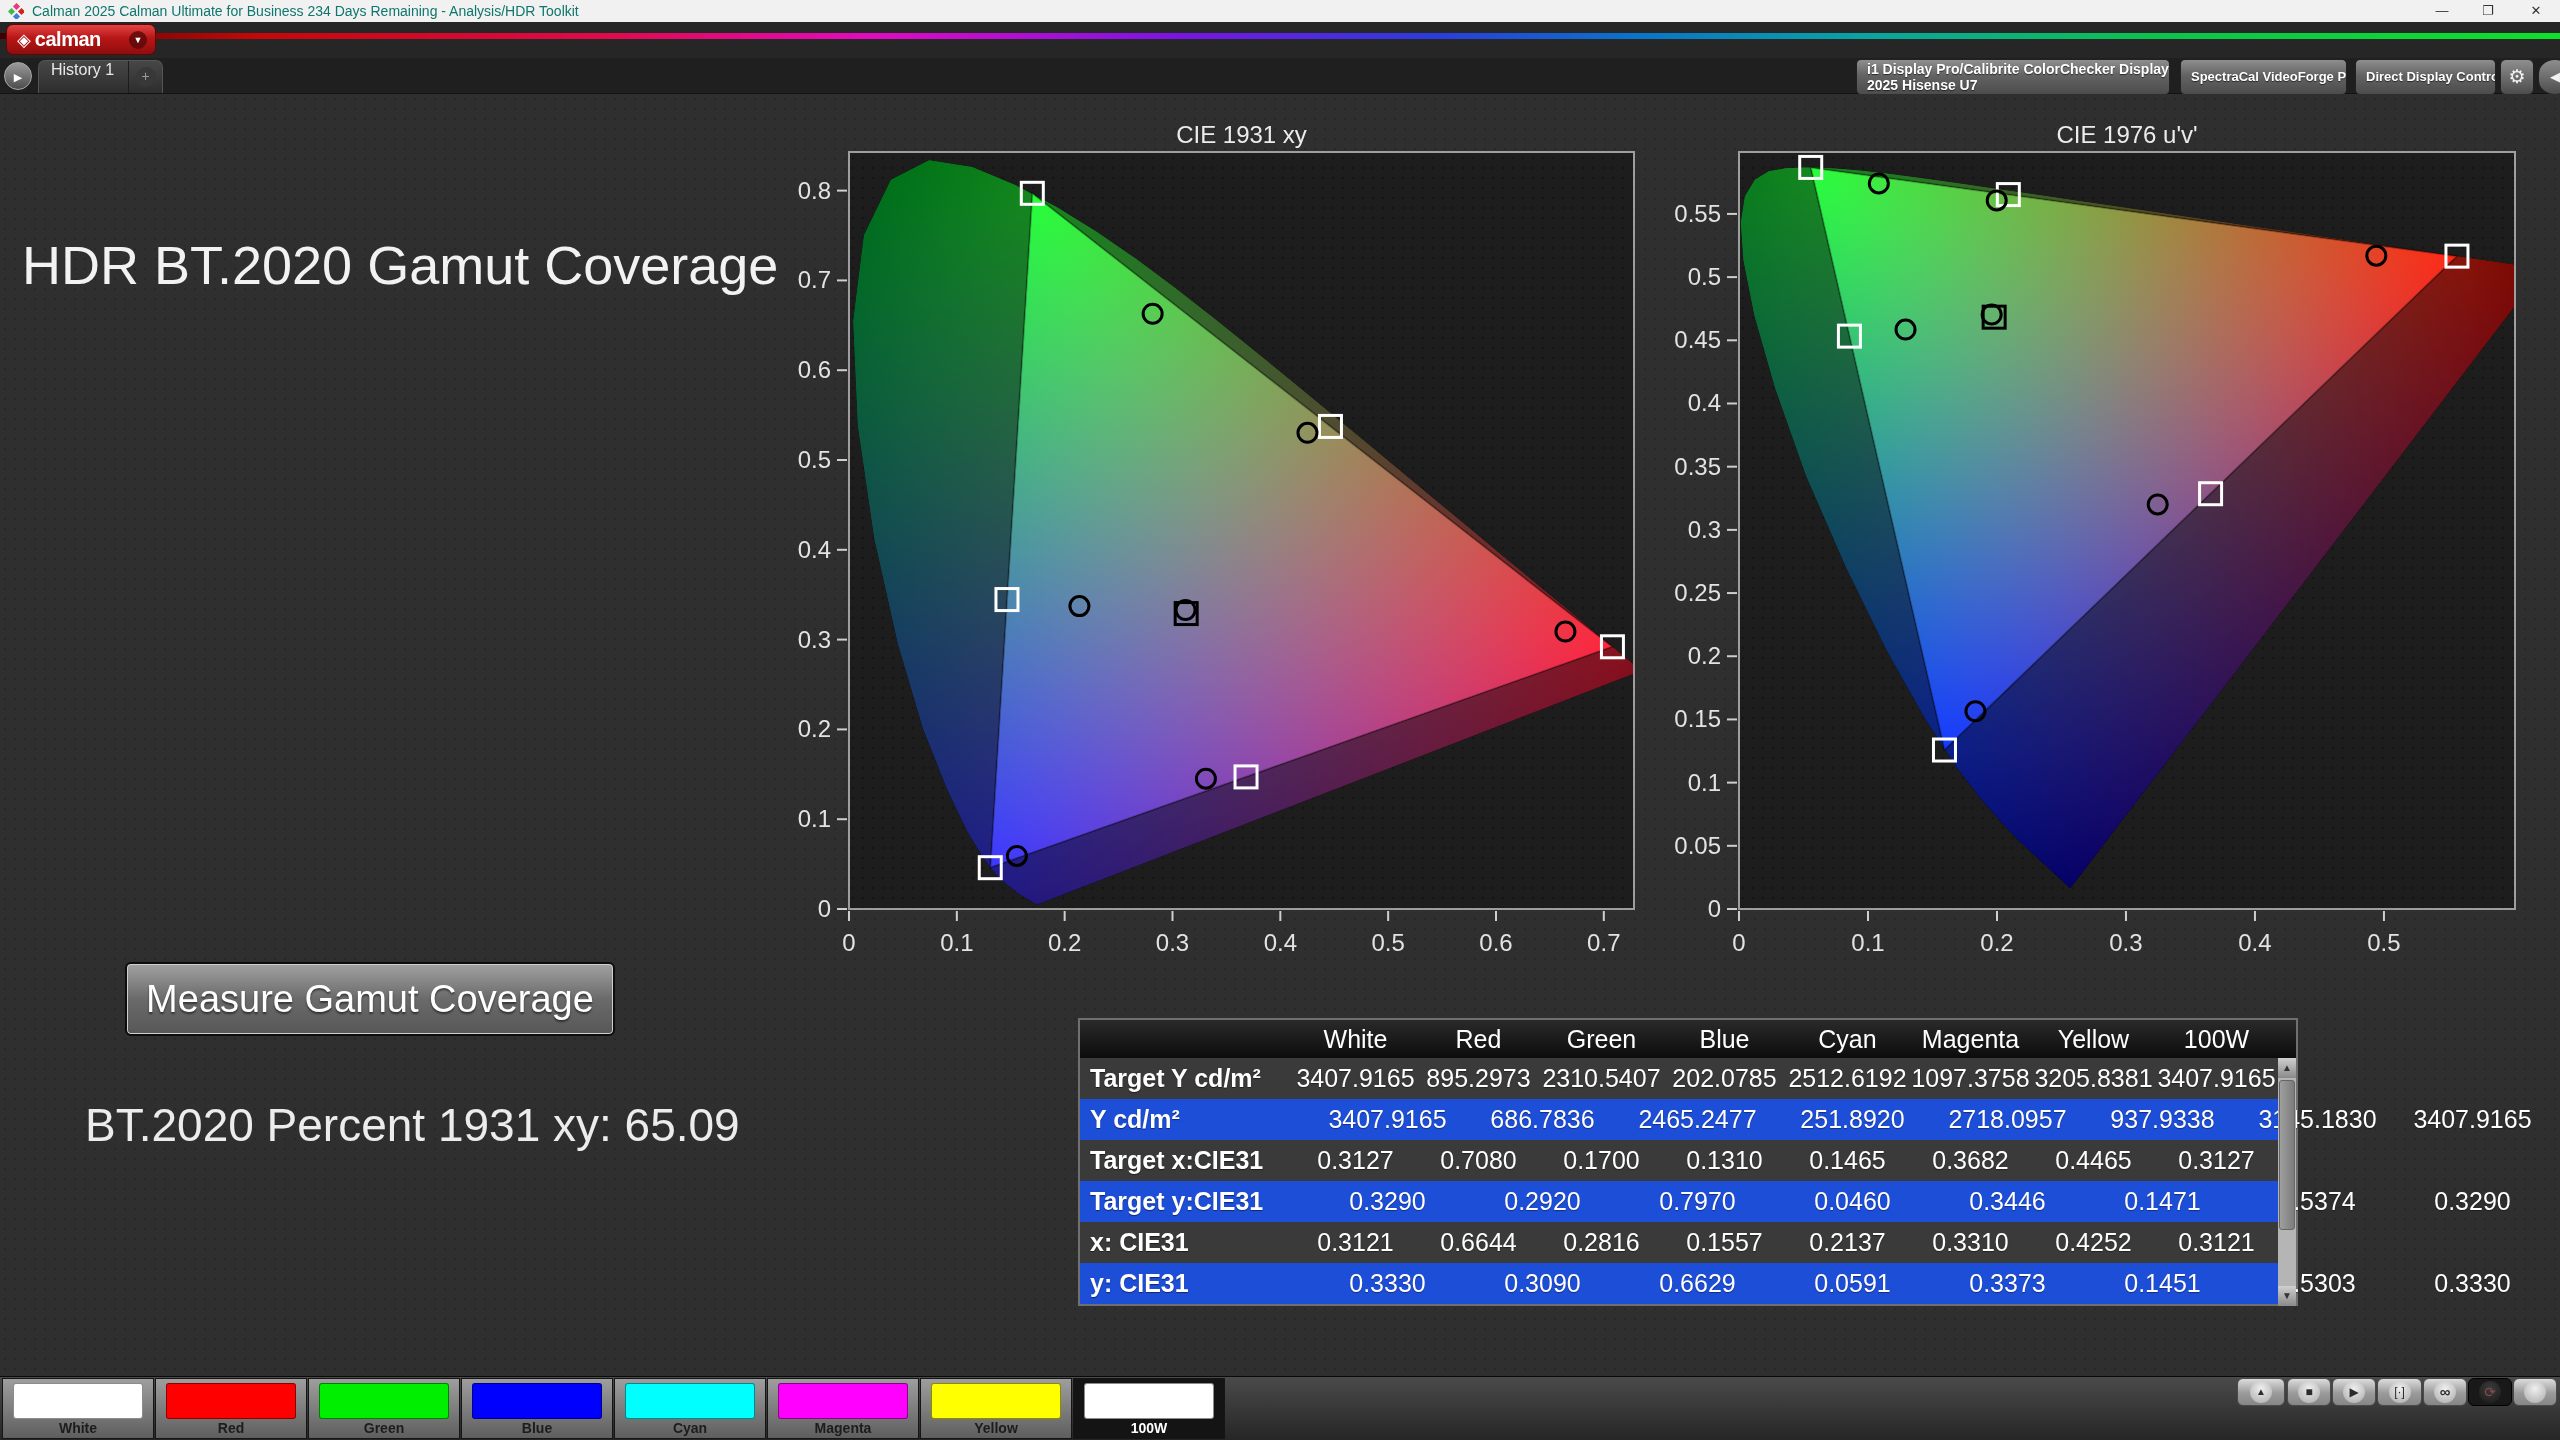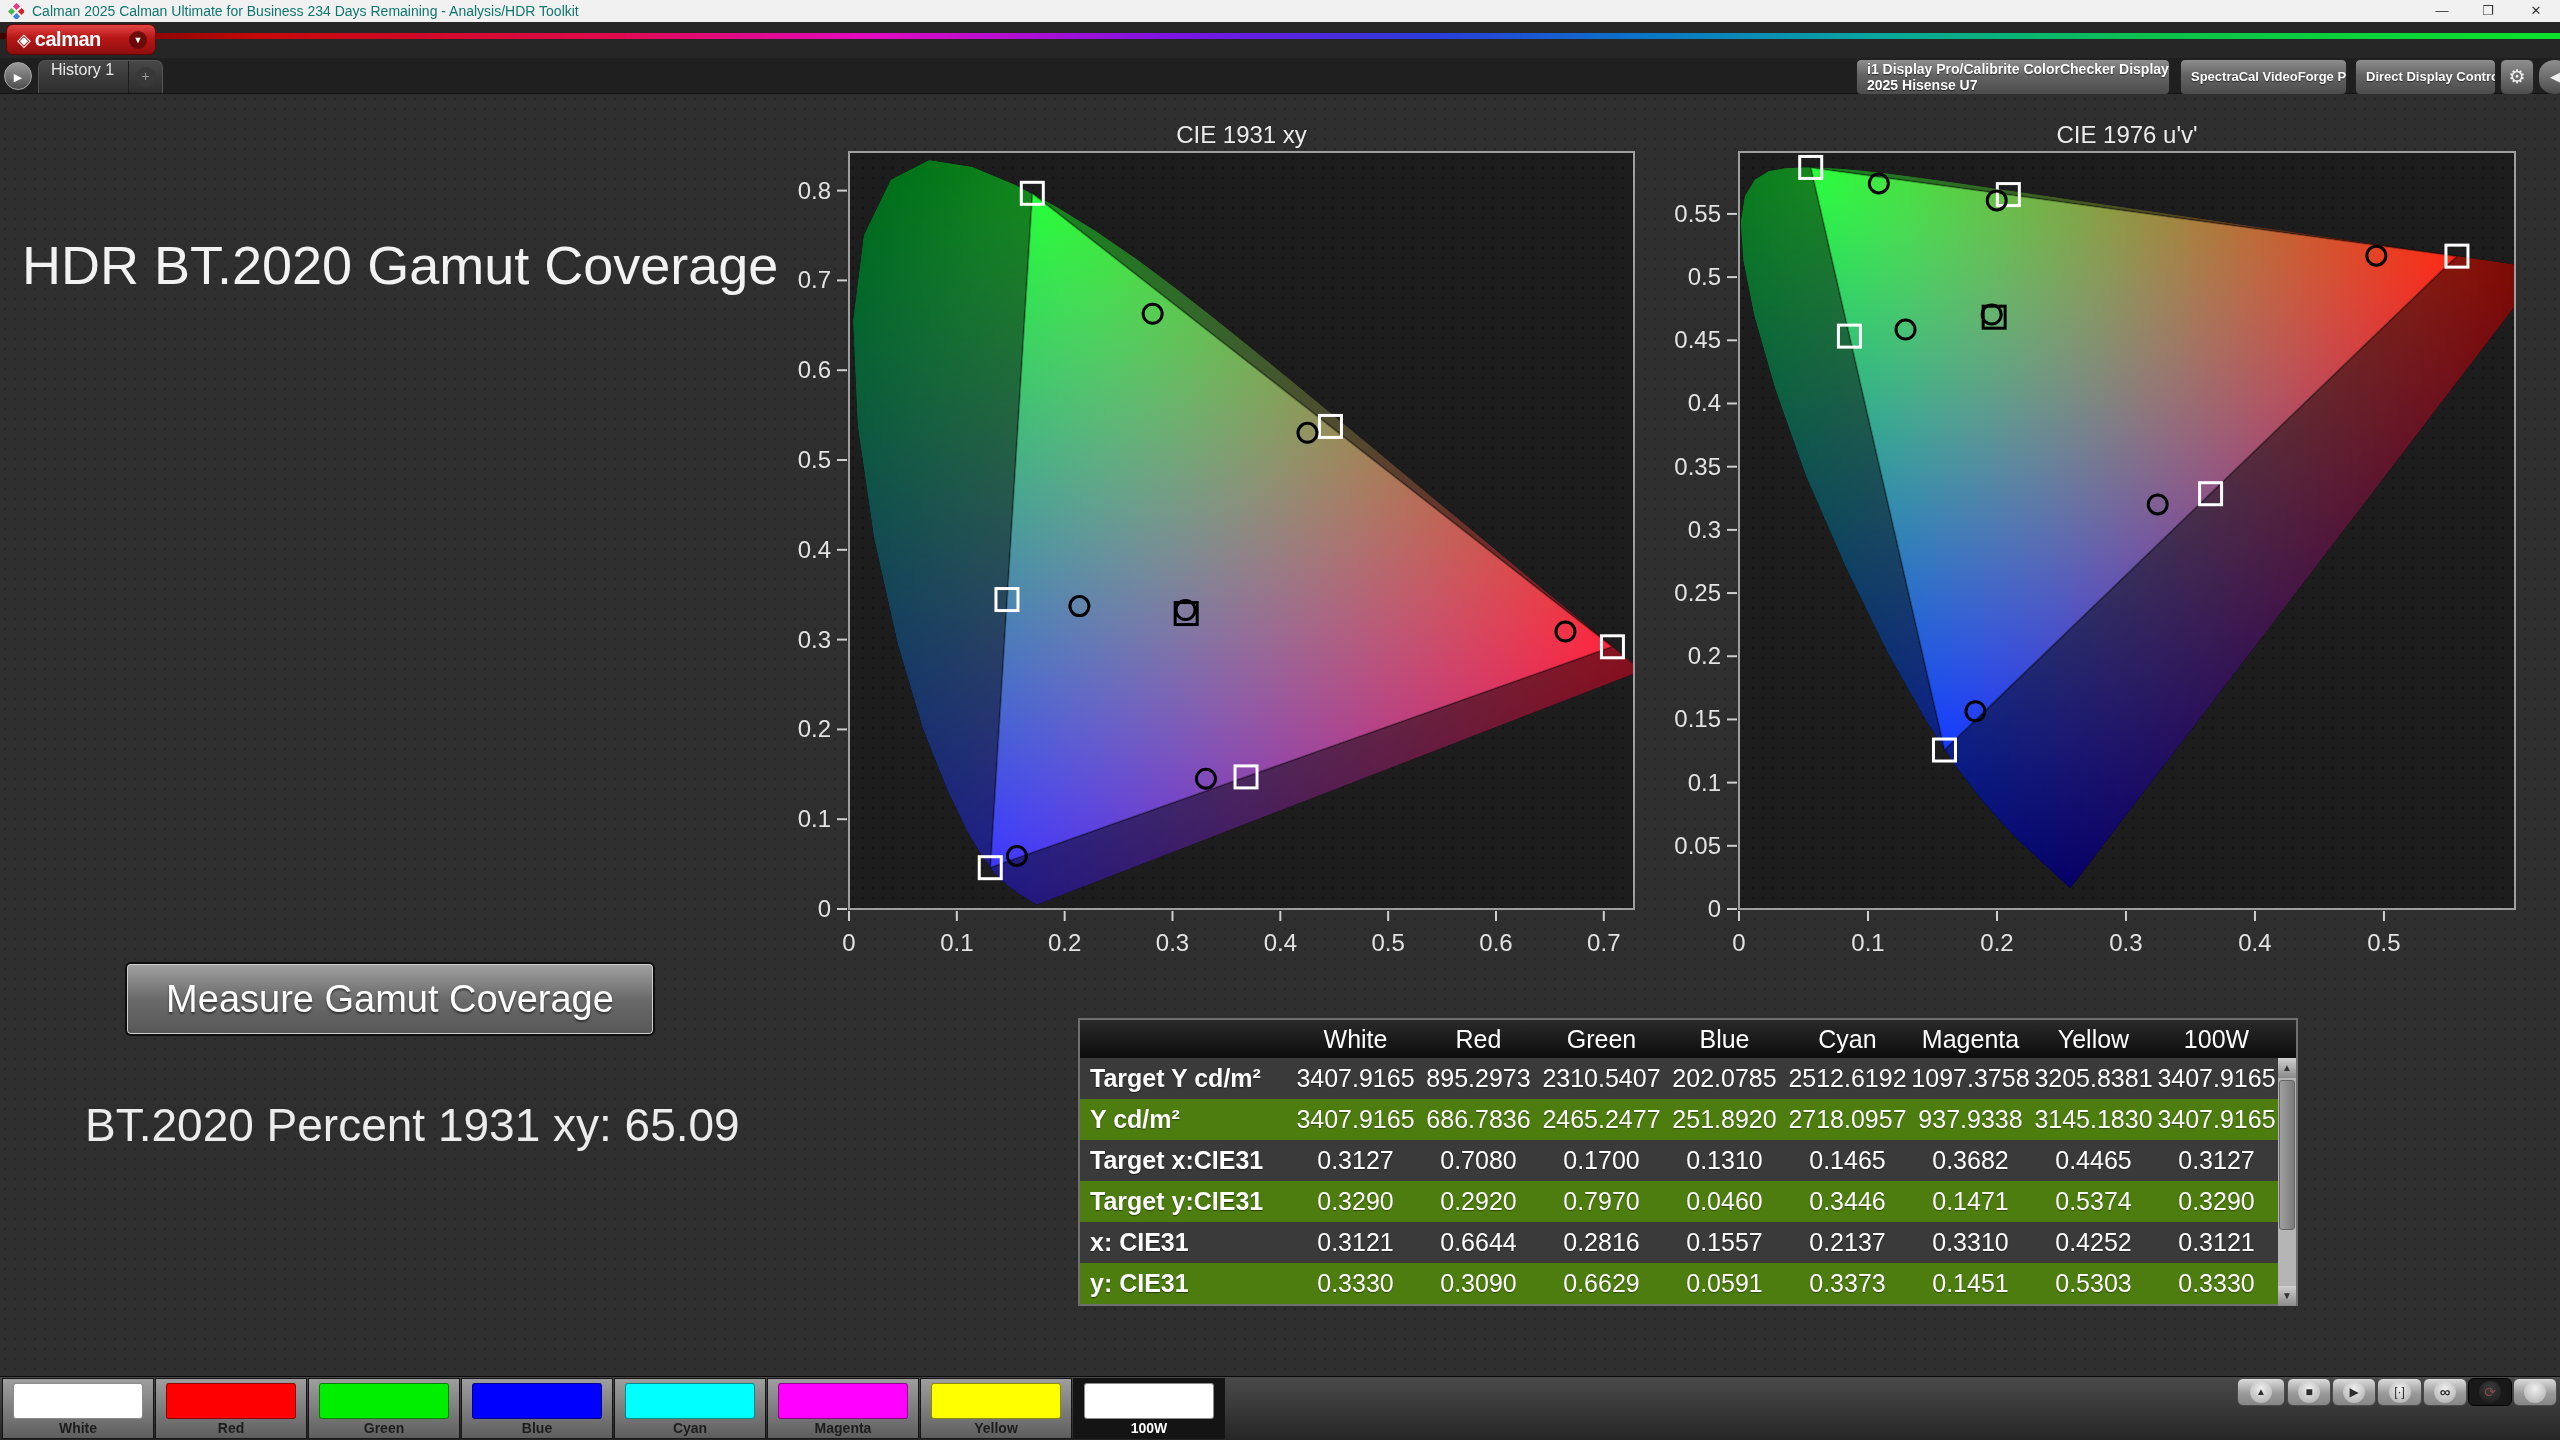--- a/index.html
+++ b/index.html
@@ -49,36 +49,36 @@
   .toolbtn { position:absolute; top:1px; width:34px; height:36px; border-radius:6px;
     background:linear-gradient(#8e8e8e,#4c4c4c); border:1px solid #222; color:#f2f2f2;
     text-align:center; line-height:34px; font-size:19px; }
   .toolbtn.round { border-radius:50% / 40%; font-size:13px; }
 
   
   .content { position:absolute; left:0; top:94px; width:2560px; height:1282px;
     background:radial-gradient(circle,#272727 1.2px,transparent 1.4px) 0 0/10px 10px,#2f2f2f; }
   .page-title { position:absolute; left:22px; top:140px; font-size:54px; color:#f2f2f2; }
   .percent-line { position:absolute; left:85px; font-size:46px; color:#ececec; }
-  .measure-btn { position:absolute; left:125px; top:868px; width:530px; height:74px; border-radius:6px;
+  .measure-btn { position:absolute; left:125px; top:868px; width:490px; height:74px; border-radius:6px;
     background:linear-gradient(#a2a2a2,#6a6a6a 50%,#575757); border:2px solid #0d0d0d;
     box-shadow:inset 0 0 0 1px #cfcfcf; color:#fff; font-size:38px; text-align:center;
     line-height:70px; text-shadow:0 2px 2px rgba(0,0,0,.5); }
 
   svg.chart { position:absolute; }
 
   
   .datatable { position:absolute; left:1078px; top:1018px; width:1220px; background:#161616;
     border:2px solid #6f6f6f; }
   .t-head { display:grid; grid-template-columns:214px repeat(8,123px); height:38px;
     background:linear-gradient(#2a2a2a,#0c0c0c); }
   .t-head div { color:#fff; font-size:25px; text-align:center; line-height:38px; }
   .t-row { display:grid; grid-template-columns:214px repeat(8,123px); height:41px; }
   .t-row.dark { background:#3a3a3a; }
-  .t-row.light { background:#4d7c0f; }
+  .t-row.light { background:#1d4ed8;gap:32px; }
   .t-row .rl { color:#fff; font-weight:bold; font-size:25px; padding-left:10px; line-height:41px;
     text-shadow:0 1px 1px rgba(0,0,0,.5); }
   .t-row .rv { color:#fff; font-size:25px; text-align:center; line-height:41px;
     text-shadow:0 1px 1px rgba(0,0,0,.4); }
   .t-scroll { position:absolute; right:0; top:38px; width:18px; height:248px; background:#b5b5b5; }
   .t-scroll .sb { position:absolute; left:0; width:18px; height:20px;
     background:linear-gradient(#cfcfcf,#8a8a8a); color:#333; font-size:10px; text-align:center; line-height:20px; }
   .t-scroll .thumb { position:absolute; left:1px; top:22px; width:16px; height:150px;
     background:linear-gradient(90deg,#9f9f9f,#7c7c7c); border:1px solid #666; border-radius:3px; }
 

